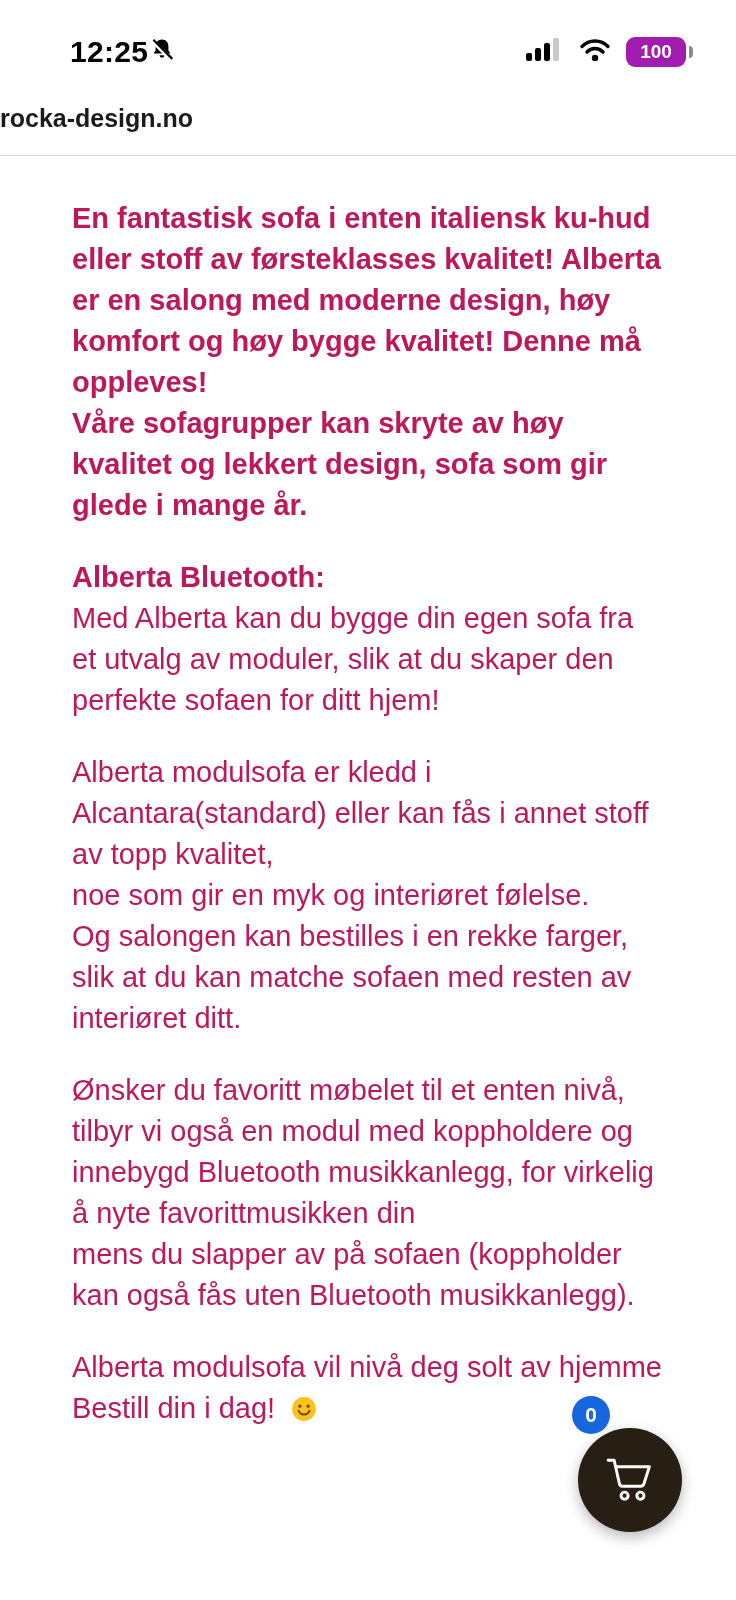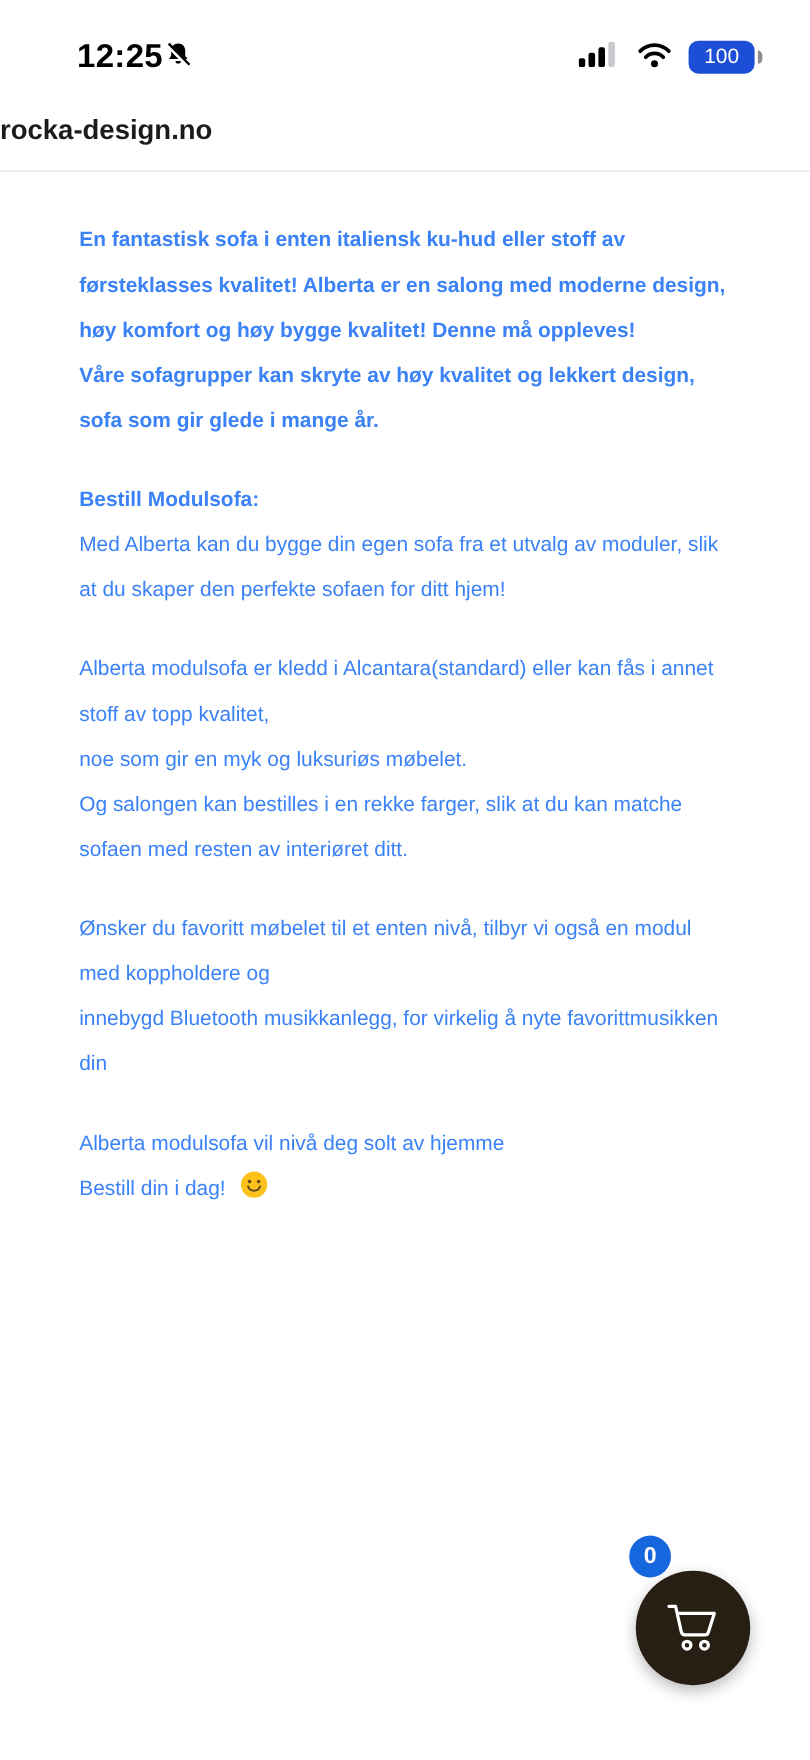--- a/index.html
+++ b/index.html
@@ -12,40 +12,40 @@
   
   .status-bar {
     position:absolute; top:24px; left:0; right:0; height:56px;
     display:flex; justify-content:space-between; align-items:center;
     padding:0 50px 0 70px; box-sizing:border-box;
   }
   .sb-left { display:flex; align-items:center; gap:0; }
   .sb-time { font-size:30px; font-weight:700; color:#000; letter-spacing:.3px; }
   .sb-right { display:flex; align-items:center; gap:14px; }
   .battery {
-    width:60px; height:30px; border-radius:9px; background:#1d4ed8;
-    color:#fff; font-size:19px; font-weight:400;
+    width:60px; height:30px; border-radius:9px; background:#a21caf;
+    color:#fff; font-size:19px; font-weight:700;
     display:flex; align-items:center; justify-content:center; position:relative;
   }
   .battery .nub {
     position:absolute; right:-7px; top:9px; width:4px; height:12px;
     background:rgba(0,0,0,.45); border-radius:0 4px 4px 0;
   }
 
   
   .site-header {
     position:absolute; top:104px; left:0; right:0; text-align:left;
     font-size:25px; font-weight:700; color:#1b1b1d;
   }
   .divider { position:absolute; top:155px; left:0; right:0; height:1px; background:#dadada; }
 
   
   .content {
     position:absolute; top:198px; left:72px; width:592px;
-    font-size:19px; line-height:41px; color:#3b82f6;
+    font-size:29px; line-height:41px; color:#be185d;
   }
   .para { margin:0 0 31px; }
   .bold { font-weight:700; }
   .emoji { display:inline-block; vertical-align:-4px; margin-left:8px; }
 
   
   .cart-fab {
     position:absolute; top:1428px; right:54px; width:104px; height:104px;
     border-radius:50%; background:#271e14; border:none; padding:0;
     display:flex; align-items:center; justify-content:center;
@@ -104,33 +104,34 @@
   <div class="divider"></div>
 
   <main class="content">
 
     <div class="para bold">
       <div>En fantastisk sofa i enten italiensk ku-hud eller stoff av førsteklasses kvalitet! Alberta er en salong med moderne design, høy komfort og høy bygge kvalitet! Denne må oppleves!</div>
       <div>Våre sofagrupper kan skryte av høy kvalitet og lekkert design, sofa som gir glede i mange år.</div>
     </div>
 
     <div class="para">
-      <div class="bold">Bestill Modulsofa:</div>
+      <div class="bold">Alberta Bluetooth:</div>
       <div>Med Alberta kan du bygge din egen sofa fra et utvalg av moduler, slik at du skaper den perfekte sofaen for ditt hjem!</div>
     </div>
 
     <div class="para">
       <div>Alberta modulsofa er kledd i Alcantara(standard) eller kan fås i annet stoff av topp kvalitet,</div>
-      <div>noe som gir en myk og luksuriøs møbelet.</div>
+      <div>noe som gir en myk og interiøret følelse.</div>
       <div>Og salongen kan bestilles i en rekke farger, slik at du kan matche sofaen med resten av interiøret ditt.</div>
     </div>
 
     <div class="para">
       <div>Ønsker du favoritt møbelet til et enten nivå, tilbyr vi også en modul med koppholdere og</div>
       <div>innebygd Bluetooth musikkanlegg, for virkelig å nyte favorittmusikken din</div>
+      <div>mens du slapper av på sofaen (koppholder kan også fås uten Bluetooth musikkanlegg).</div>
     </div>
 
     <div class="para">
       <div>Alberta modulsofa vil nivå deg solt av hjemme</div>
       <div>
         <span>Bestill din i dag!</span>
         <span class="emoji">
           <svg width="26" height="26" viewBox="0 0 24 24">
             <circle cx="12" cy="12" r="11" fill="#fcc21b"></circle>
             <circle cx="8.2" cy="9.4" r="1.5" fill="#5f4c1e"></circle>

